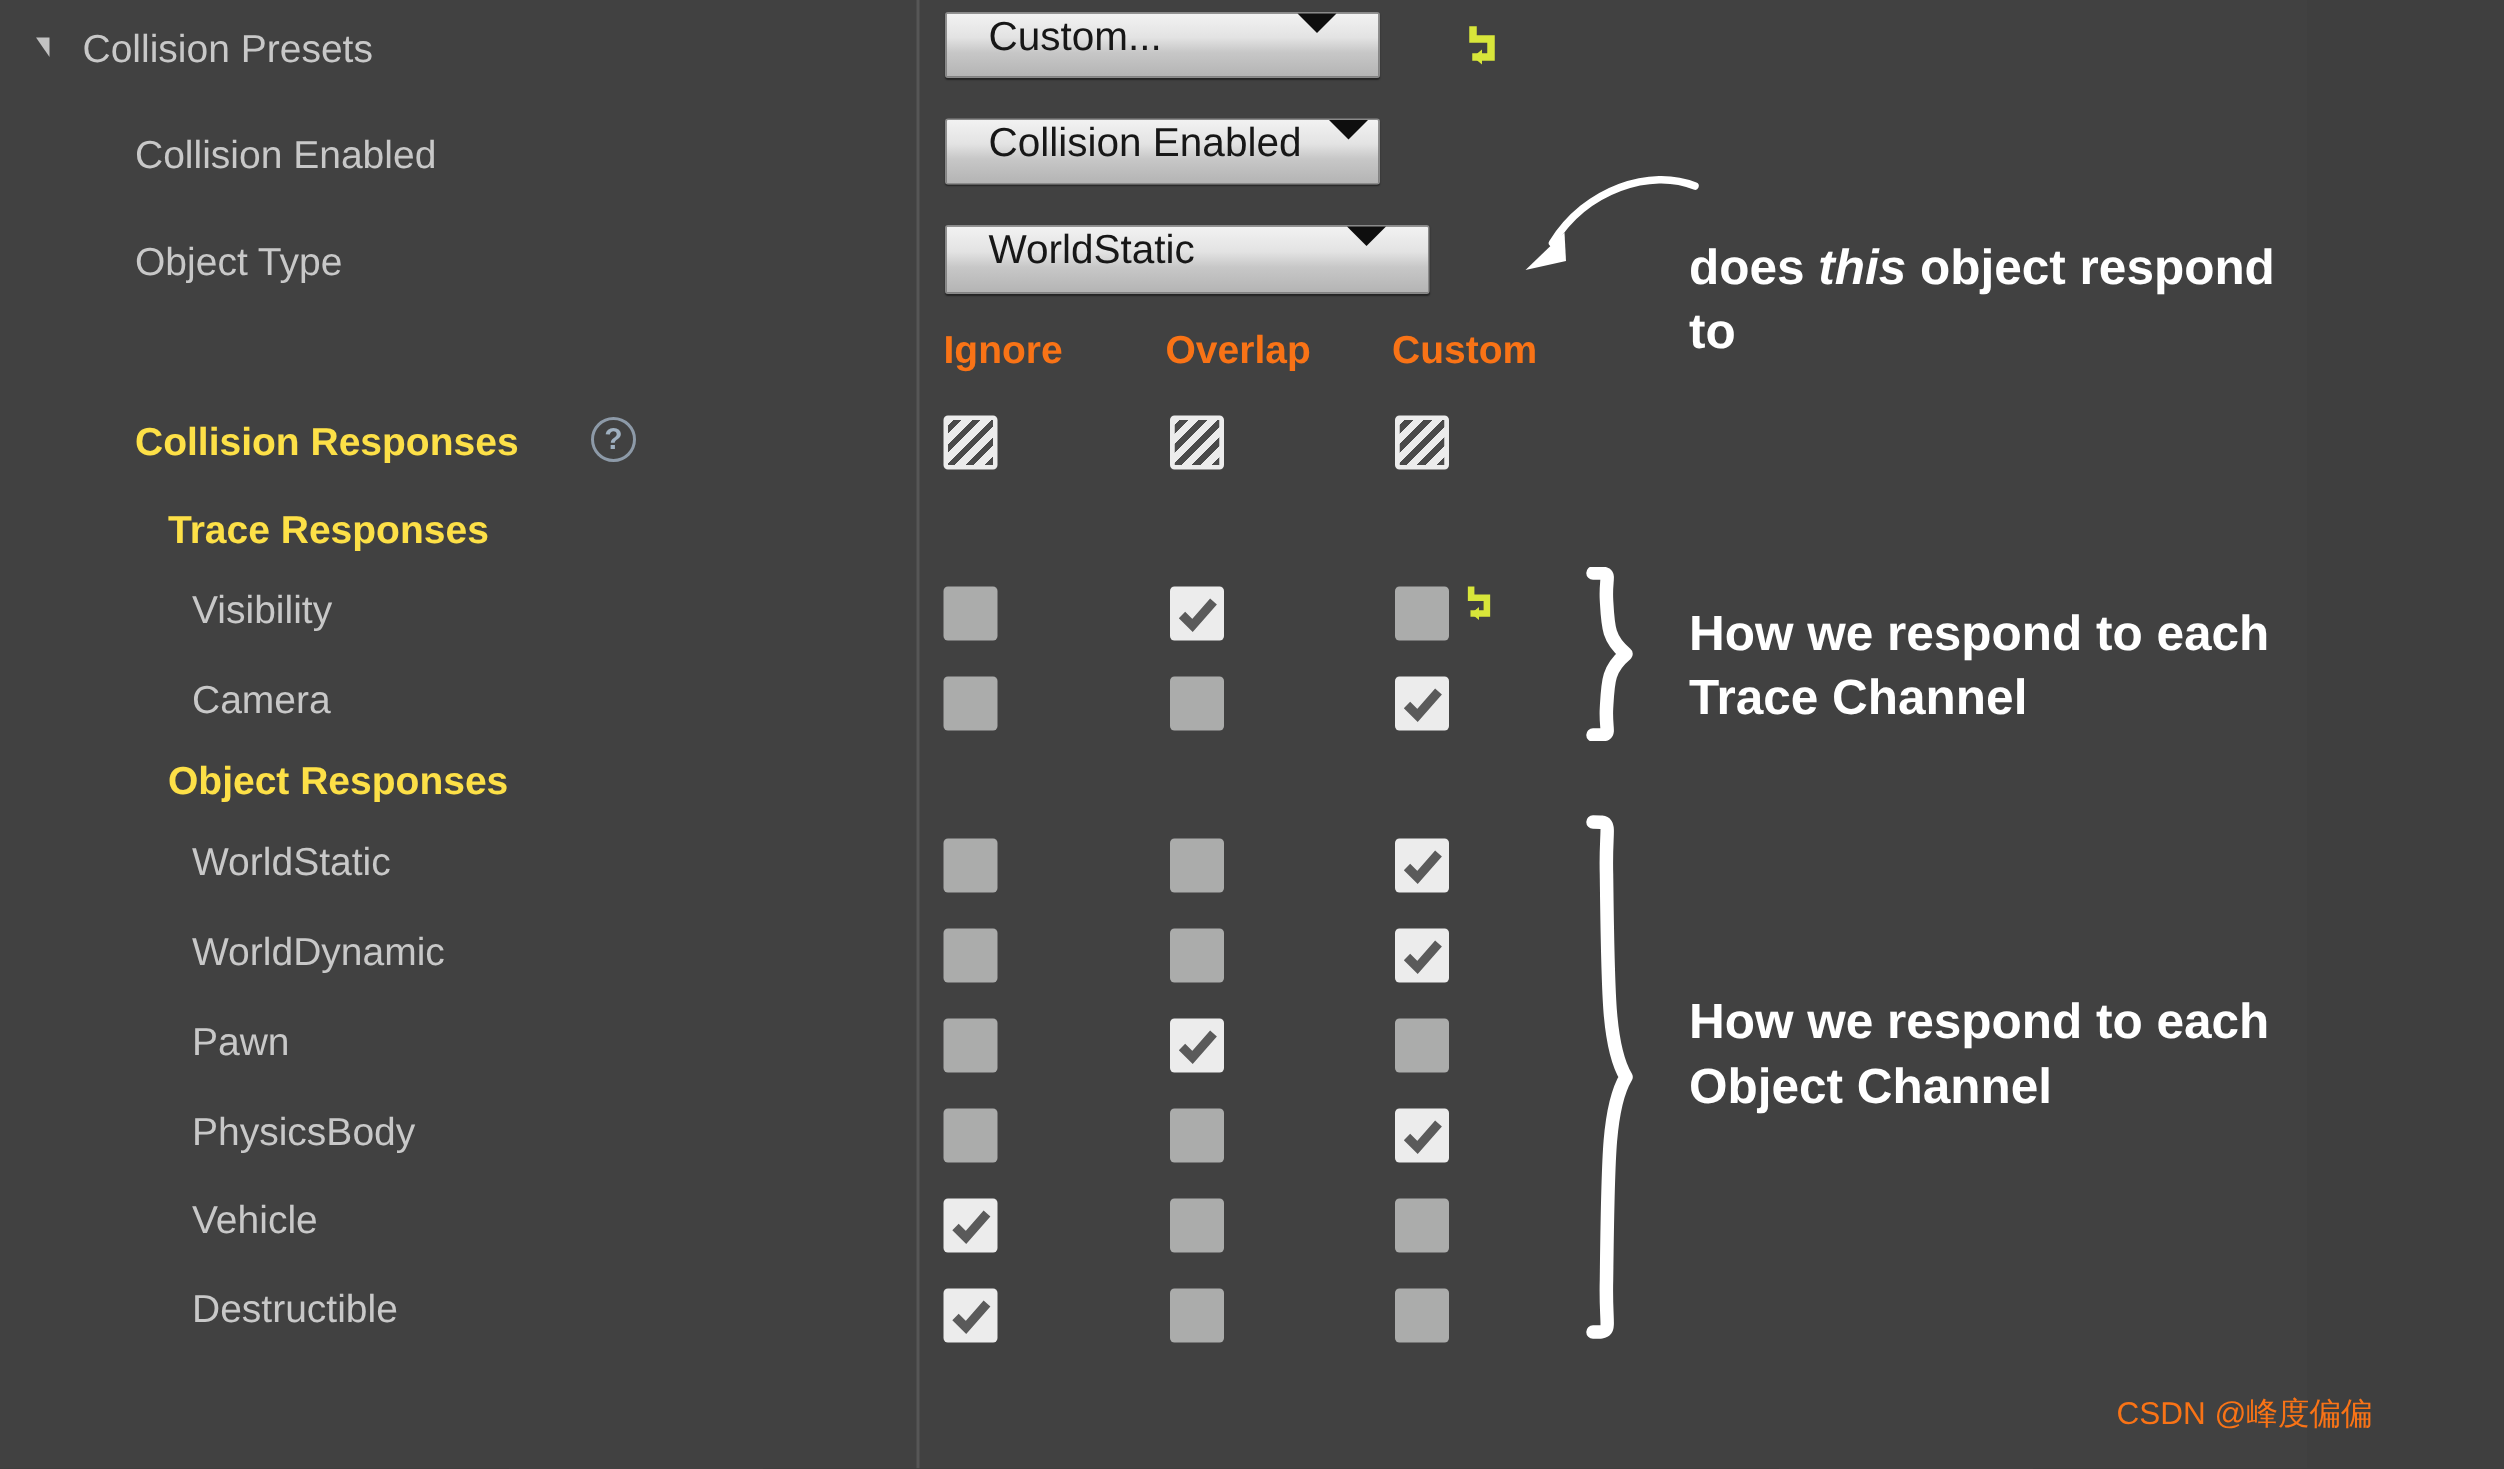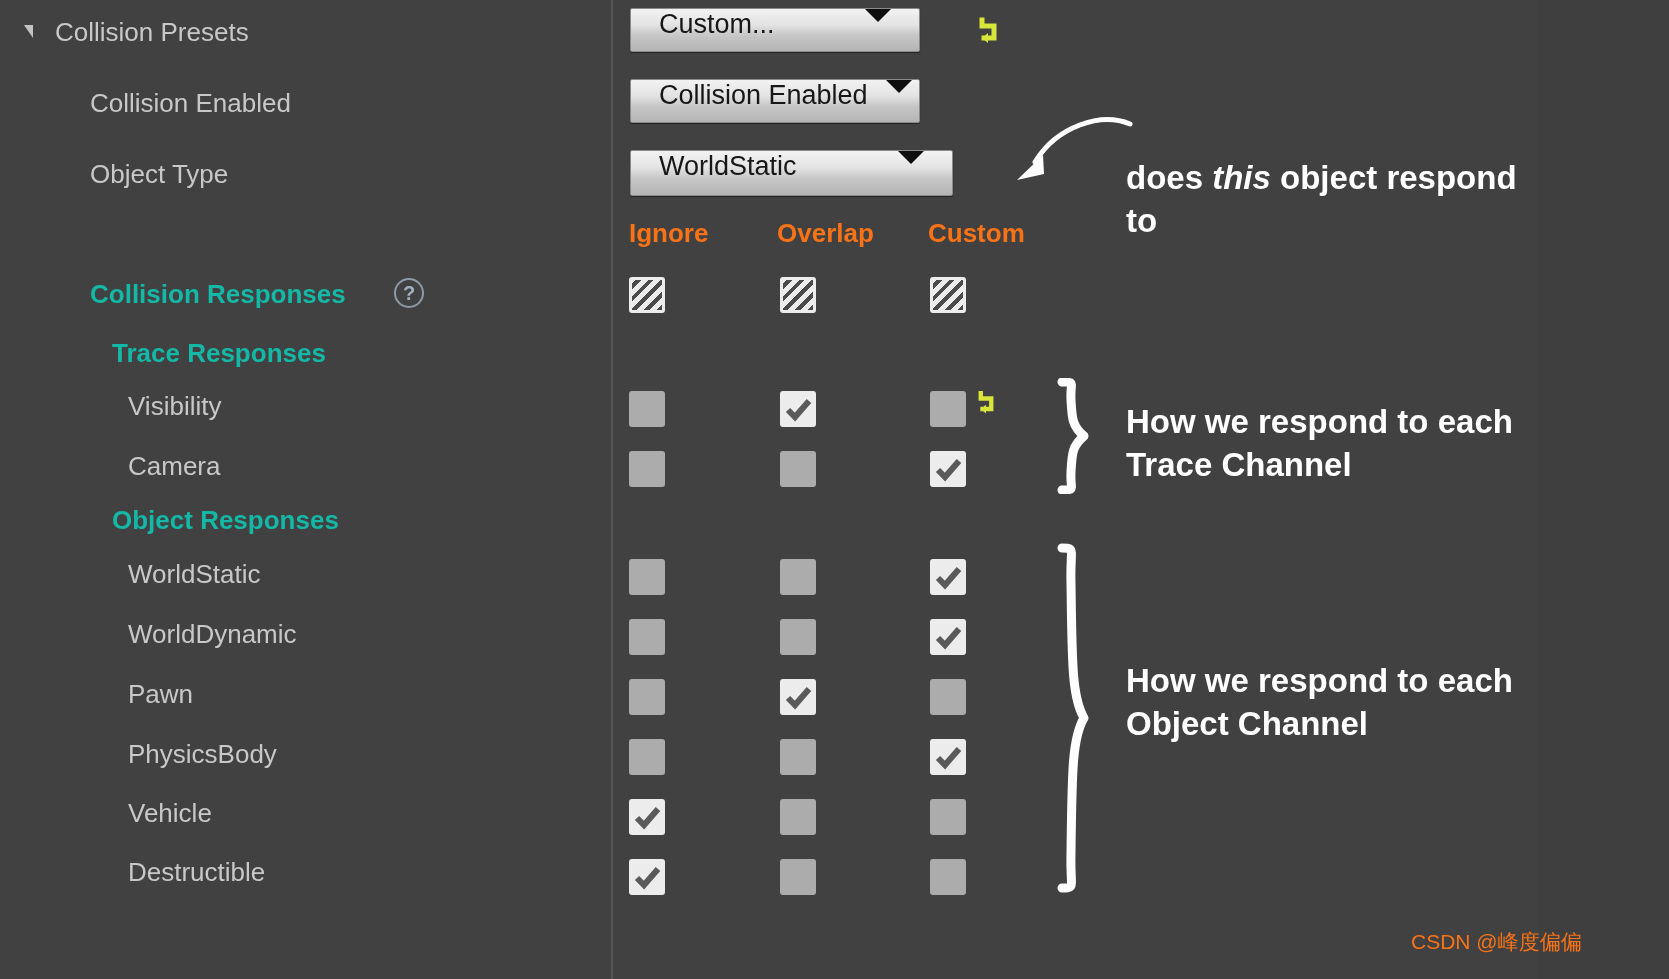--- a/index.html
+++ b/index.html
@@ -31,21 +31,21 @@
   }
 
   
   .label {
     position: absolute;
     color: #c8c8c8;
     font-size: 26px;
     white-space: nowrap;
     line-height: 1;
   }
-  .label.bold   { font-weight: bold; color: #14b8a6; }
+  .label.bold   { font-weight: bold; color: #fde047; }
   .label.header { font-weight: normal; color: #c8c8c8; }
 
   
   .expander {
     position: absolute;
     width: 0; height: 0;
     border-left: 9px solid transparent;
     border-top: 13px solid #c2c2c2;
     border-right: 0;
   }

